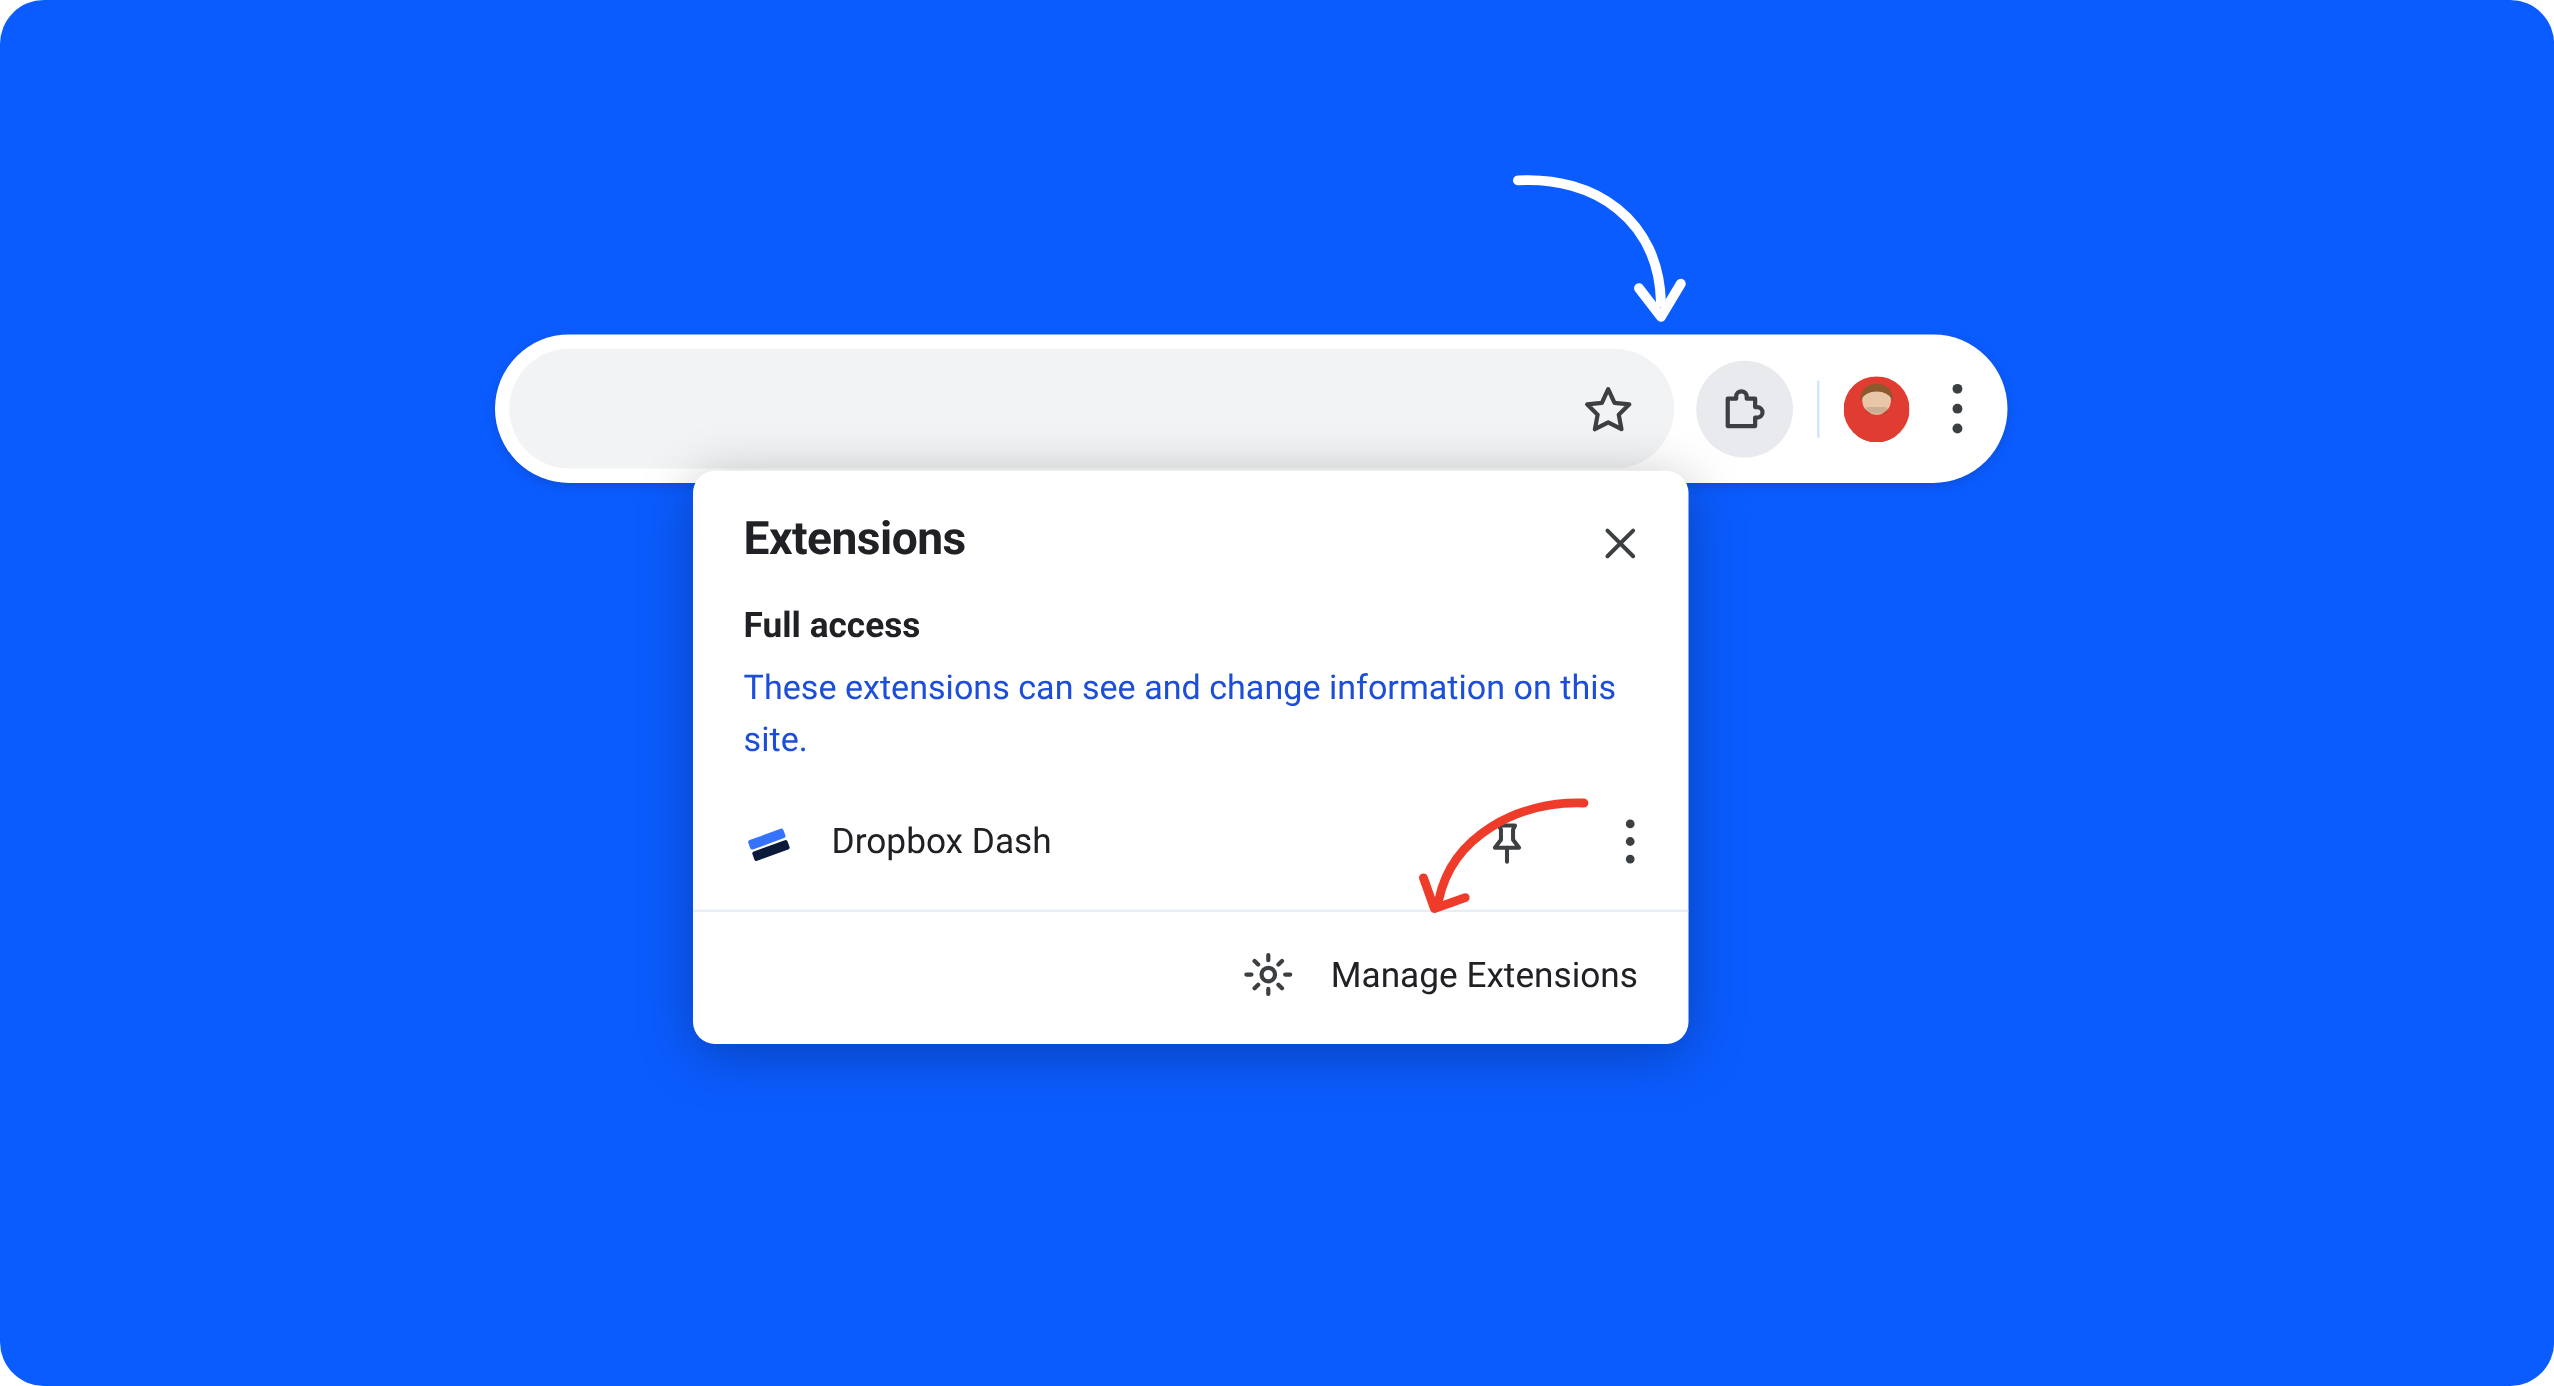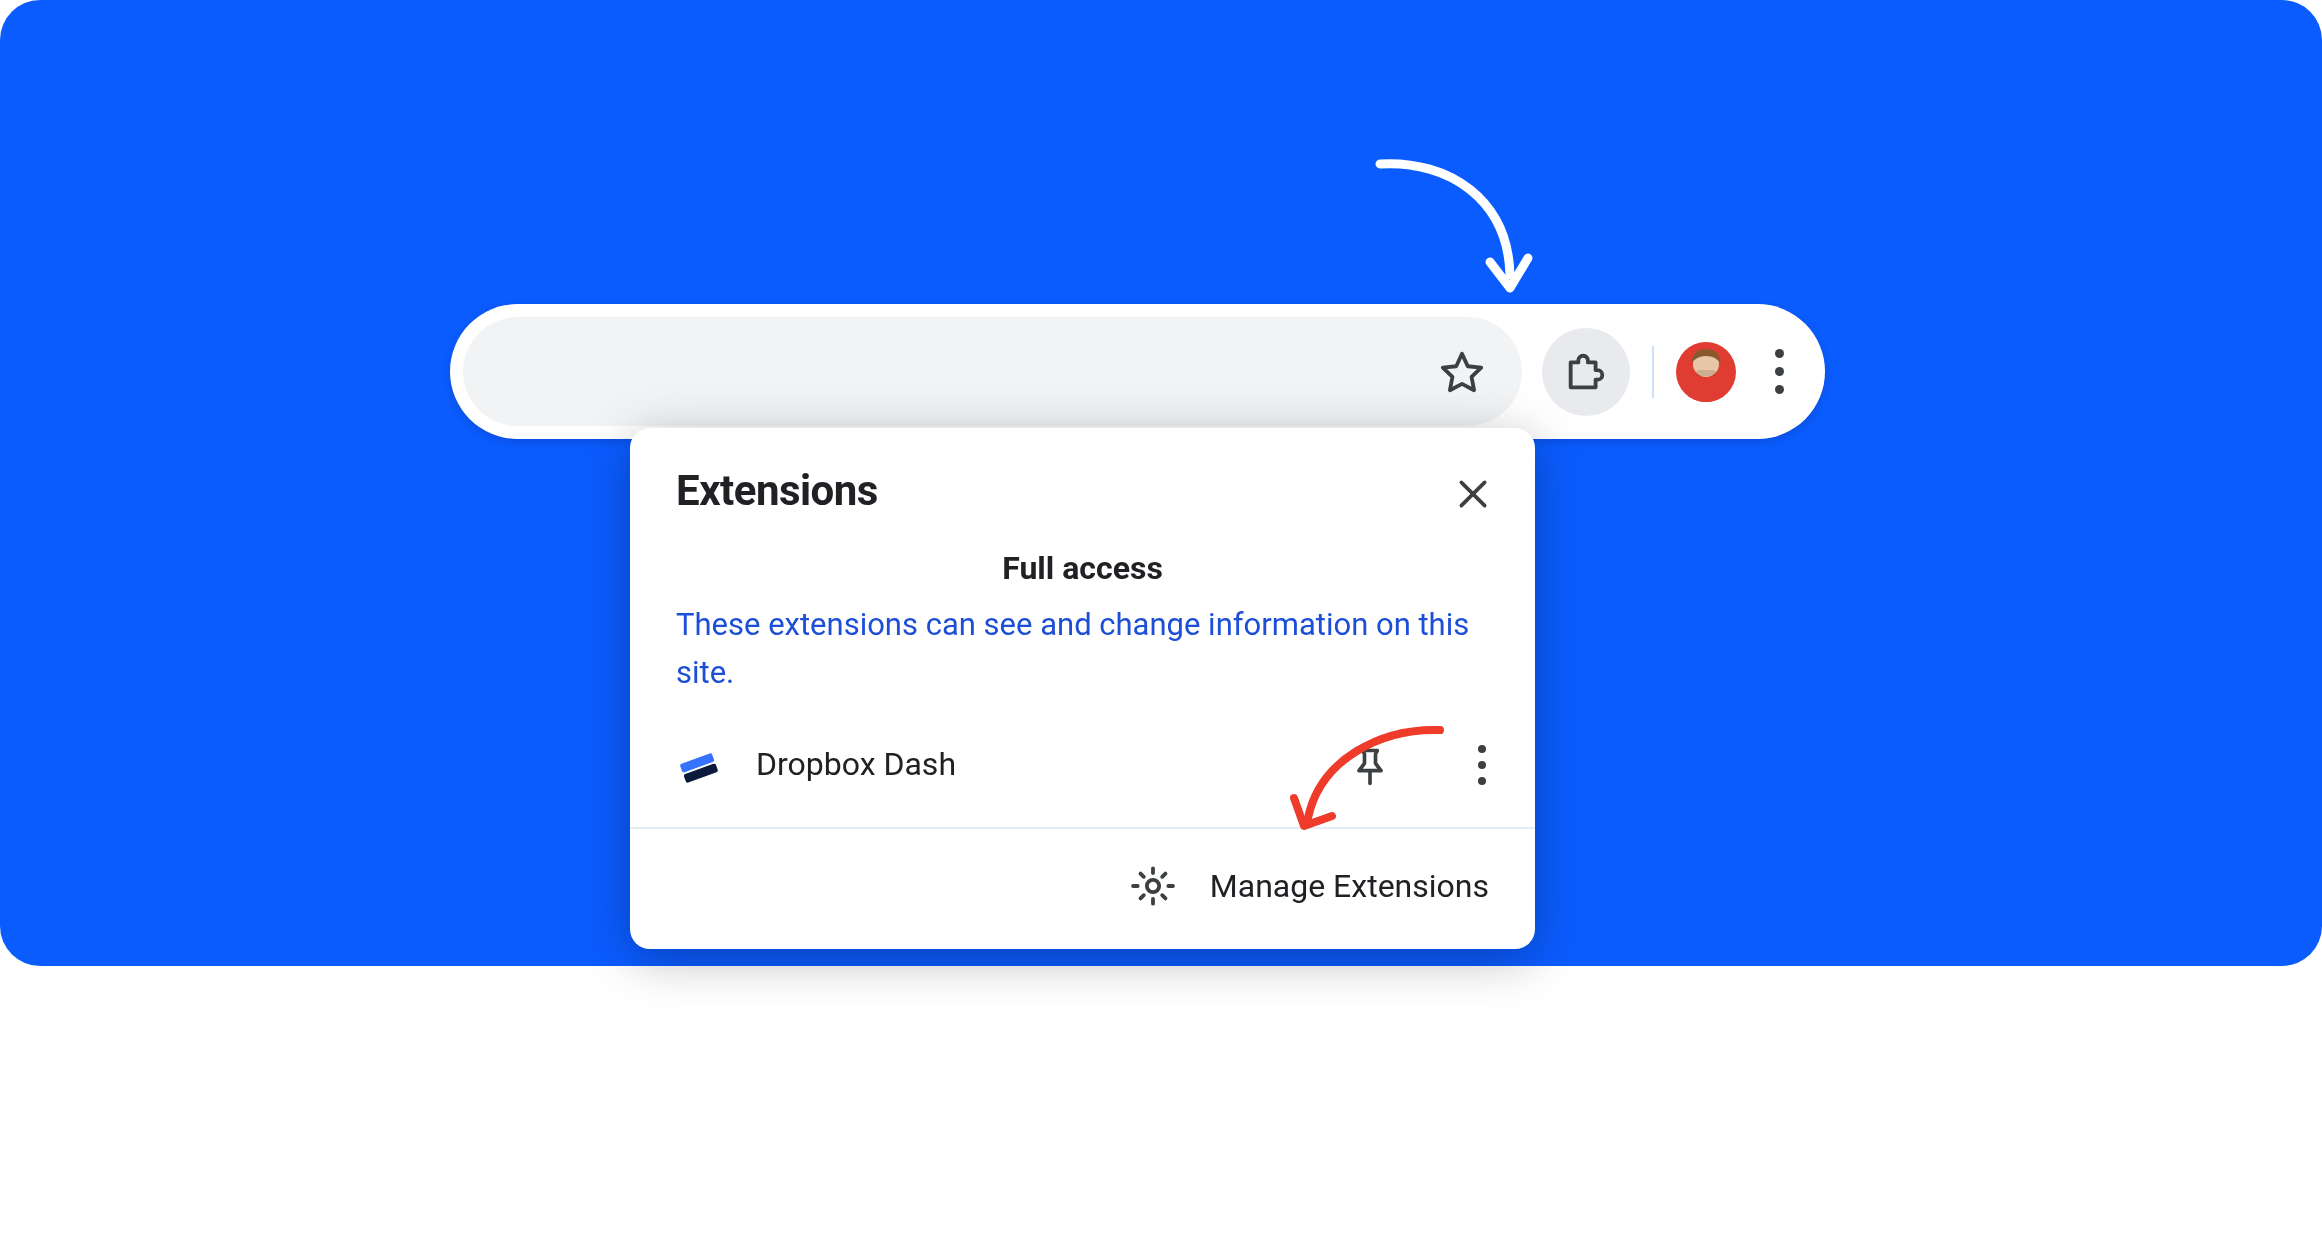--- a/index.html
+++ b/index.html
@@ -3,21 +3,21 @@
 <meta charset="utf-8">
 <style>
   * { box-sizing: border-box; margin: 0; padding: 0; }
   html, body { width: 100%; height: 100%; }
   body {
     font-family: -apple-system, BlinkMacSystemFont, "Segoe UI", Roboto, Arial, sans-serif;
     background: #fff;
   }
   .stage {
     width: 2322px;
-    height: 966px;
+    height: 1260px;
     background: #0b5cff;
     border-radius: 40px;
     position: relative;
     transform-origin: top left;
   }
   
   .toolbar {
     position: absolute;
     left: 450px;
     top: 304px;
@@ -117,21 +117,20 @@
     margin-top: 6px;
     margin-right: -4px;
   }
   .pop-section {
     padding: 34px 46px 26px 46px;
   }
   .sec-title {
     font-size: 32px;
     font-weight: 700;
     margin-bottom: 14px;
-    text-align: center;
   }
   .sec-desc {
     font-size: 31px;
     line-height: 1.55;
     color: #1d4ed8;
   }
   .ext-row {
     display: flex;
     align-items: flex-start;
     padding: 22px 27px 36px 46px;

